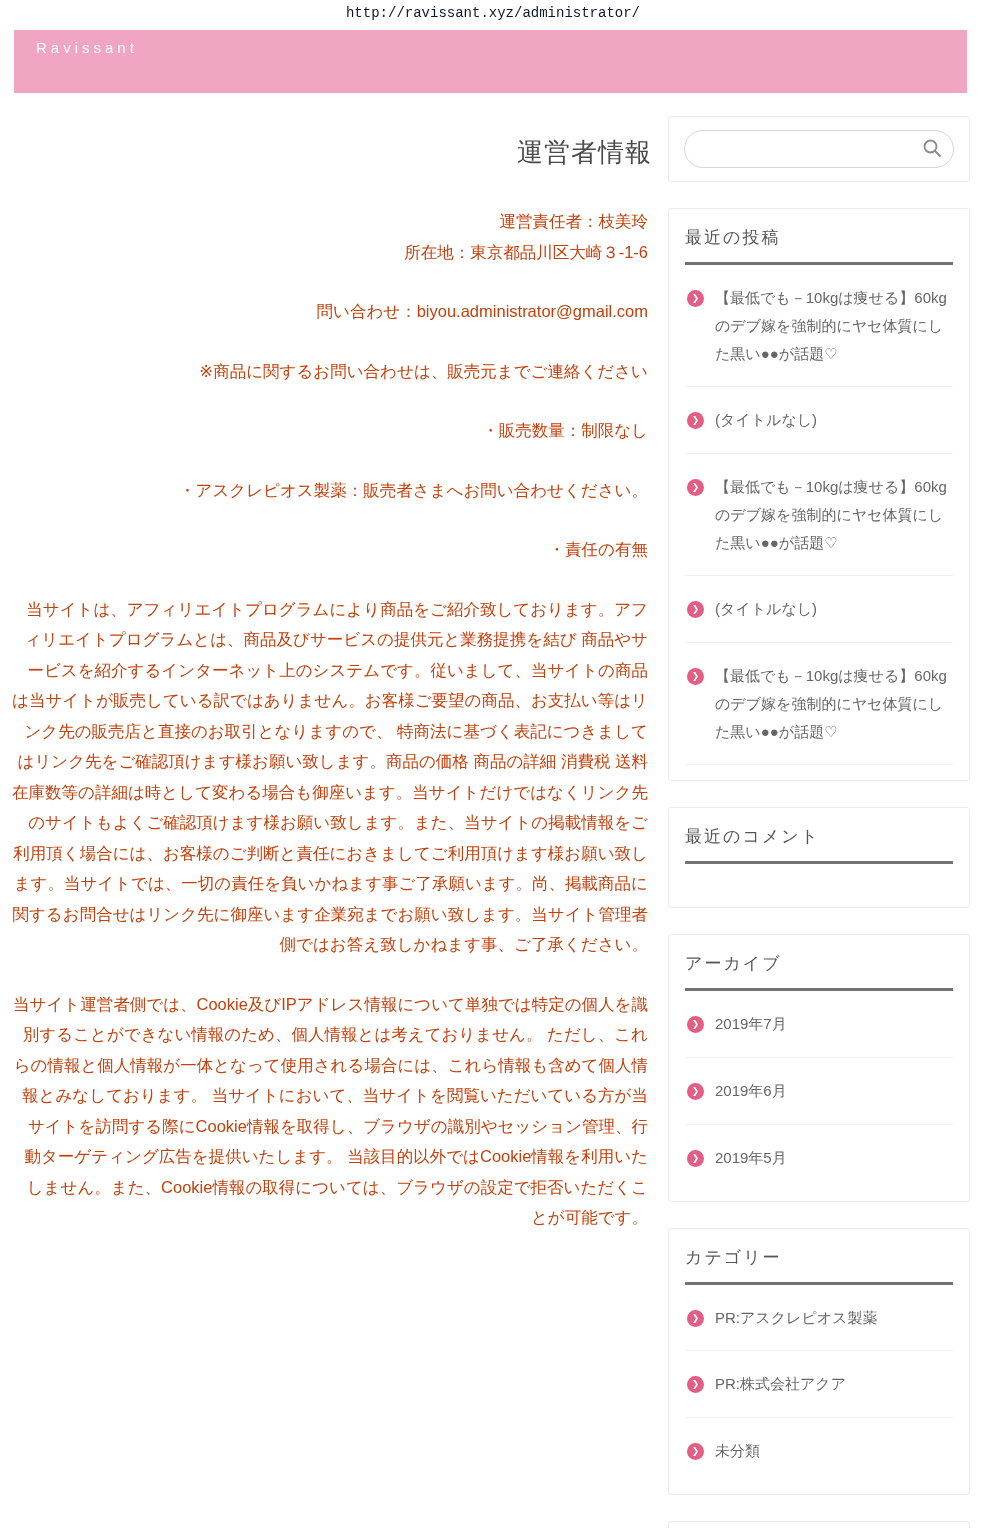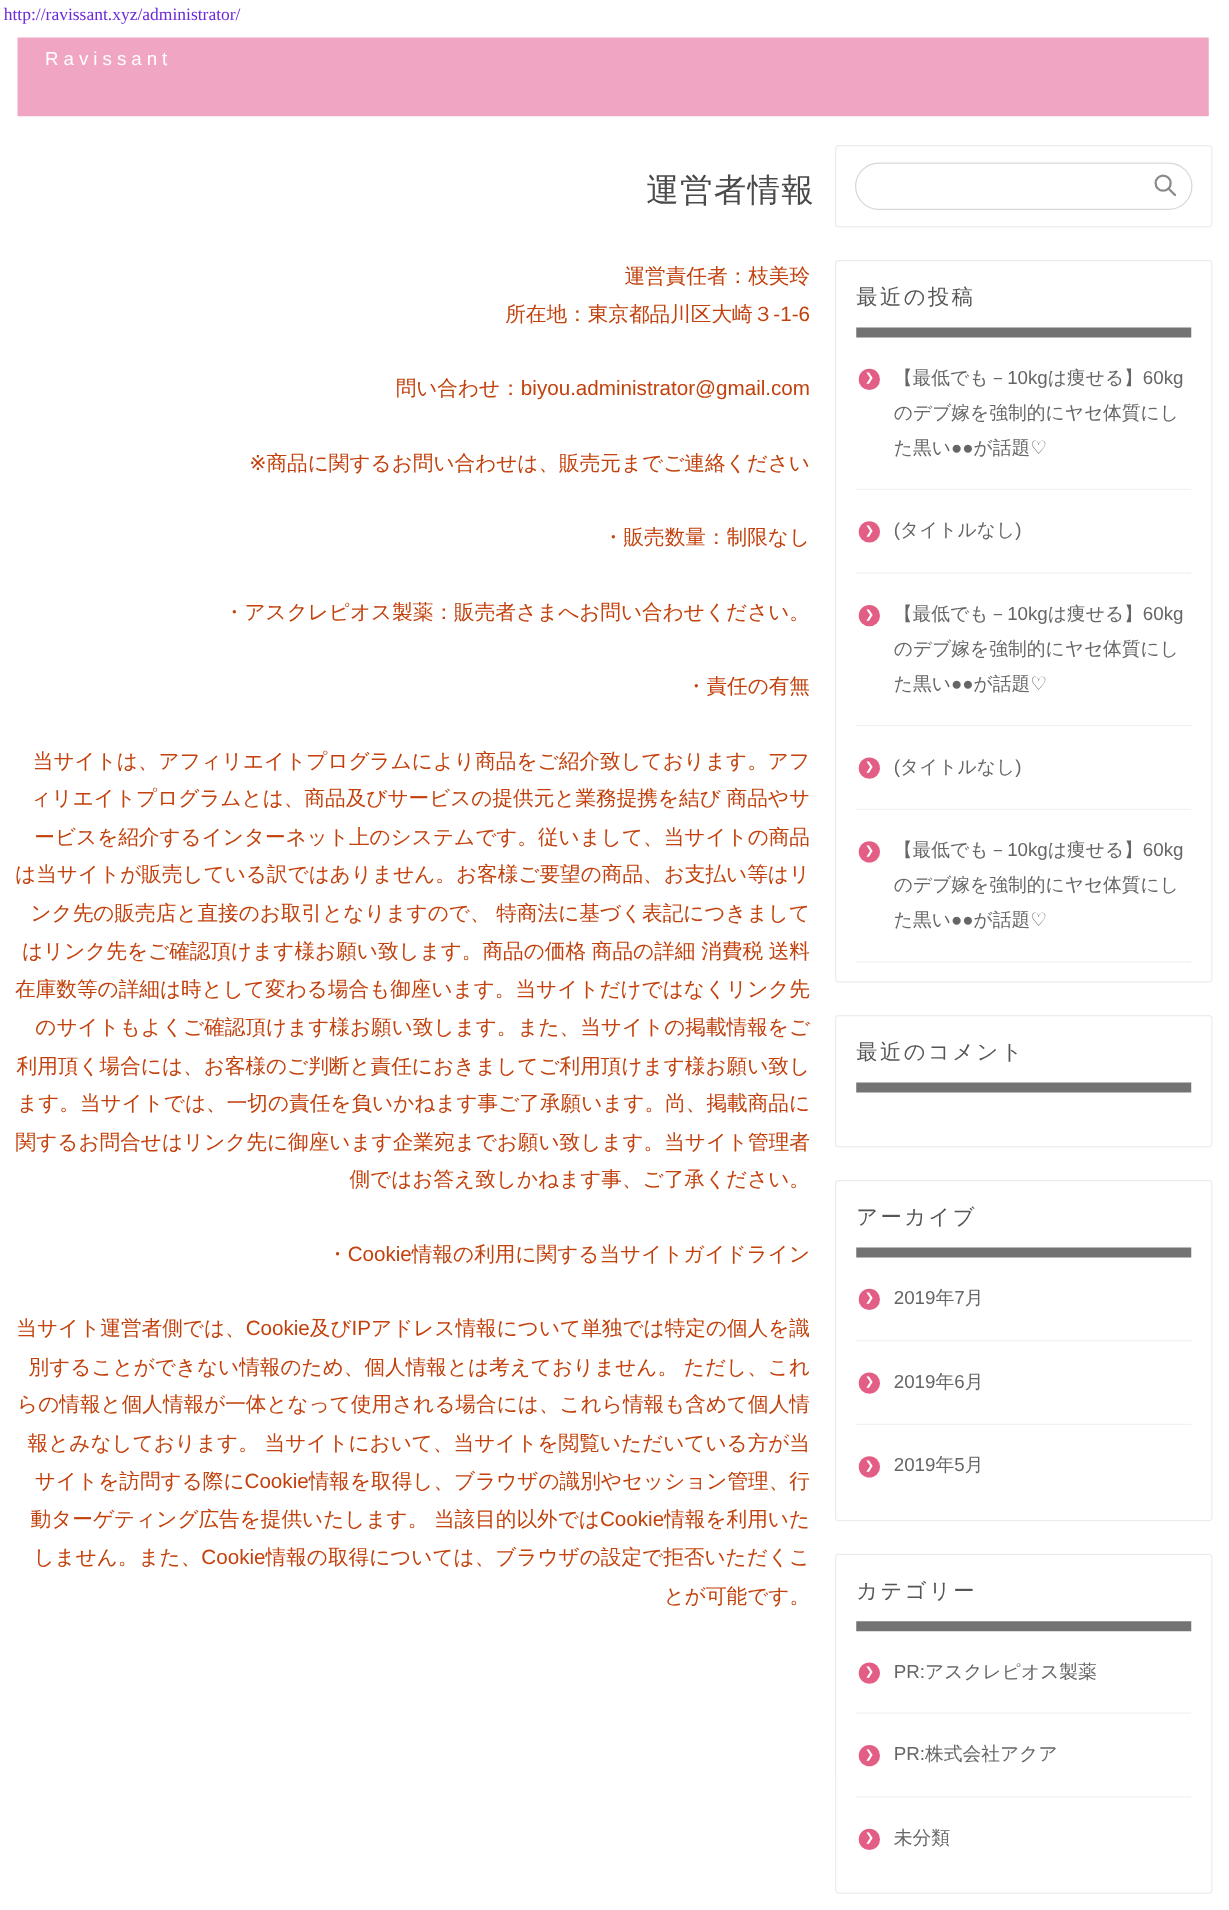--- a/index.html
+++ b/index.html
@@ -5,23 +5,24 @@
   html,body{margin:0;padding:0;background:#fff;}
   body{
     width:983px;
     font-family:"Liberation Sans","DejaVu Sans",sans-serif;
     color:#555;
     -webkit-font-smoothing:antialiased;
   }
   
   .url-bar{
     padding:5px 0 9px 3px;
-    font-family:Liberation Serif, serif;
+    font-family:Liberation Mono, monospace;
     font-size:14px;
-    color:#6d28d9;
+    color:#0f172a;
+    text-align:center;
   }
   
   .site-header{
     margin:0 16px 0 14px;
     height:63px;
     background:#F0A6C3;
     box-sizing:border-box;
     padding:9px 16px 0 22px;
   }
   .site-title{
@@ -85,21 +86,21 @@
     cursor:pointer;
     display:flex;align-items:center;justify-content:center;
   }
   .widget-title{
     font-size:17px;
     font-weight:normal;
     color:#555;
     letter-spacing:2px;
     margin:2px 0 0;
     padding:0 0 13px;
-    border-bottom:8px solid #737373;
+    border-bottom:3px solid #737373;
   }
   .side-list{list-style:none;margin:0;padding:0;}
   .side-list li{
     display:flex;
     gap:11px;
     padding:19px 2px;
     border-bottom:1px solid #f1f1f1;
     font-size:15px;
     line-height:1.85;
     color:#666;
@@ -134,21 +135,20 @@
   <main class="main-col">
     <h1 class="page-title">運営者情報</h1>
     <p>運営責任者：枝美玲
 所在地：東京都品川区大崎３-1-6</p>
     <p>問い合わせ：biyou.administrator@gmail.com</p>
     <p>※商品に関するお問い合わせは、販売元までご連絡ください</p>
     <p>・販売数量：制限なし</p>
     <p>・アスクレピオス製薬：販売者さまへお問い合わせください。</p>
     <p>・責任の有無</p>
     <p>当サイトは、アフィリエイトプログラムにより商品をご紹介致しております。アフィリエイトプログラムとは、商品及びサービスの提供元と業務提携を結び 商品やサービスを紹介するインターネット上のシステムです。従いまして、当サイトの商品は当サイトが販売している訳ではありません。お客様ご要望の商品、お支払い等はリンク先の販売店と直接のお取引となりますので、 特商法に基づく表記につきましてはリンク先をご確認頂けます様お願い致します。商品の価格 商品の詳細 消費税 送料 在庫数等の詳細は時として変わる場合も御座います。当サイトだけではなくリンク先のサイトもよくご確認頂けます様お願い致します。また、当サイトの掲載情報をご利用頂く場合には、お客様のご判断と責任におきましてご利用頂けます様お願い致します。当サイトでは、一切の責任を負いかねます事ご了承願います。尚、掲載商品に関するお問合せはリンク先に御座います企業宛までお願い致します。当サイト管理者側ではお答え致しかねます事、ご了承ください。</p>
-    <p>・Cookie情報の利用に関する当サイトガイドライン</p>
     <p>当サイト運営者側では、Cookie及びIPアドレス情報について単独では特定の個人を識別することができない情報のため、個人情報とは考えておりません。 ただし、これらの情報と個人情報が一体となって使用される場合には、これら情報も含めて個人情報とみなしております。 当サイトにおいて、当サイトを閲覧いただいている方が当サイトを訪問する際にCookie情報を取得し、ブラウザの識別やセッション管理、行動ターゲティング広告を提供いたします。 当該目的以外ではCookie情報を利用いたしません。また、Cookie情報の取得については、ブラウザの設定で拒否いただくことが可能です。</p>
   </main>
 
   <aside class="sidebar">
 
     <div class="widget search-widget">
       <div class="search-box">
         <input class="search-input" type="text" placeholder="" style="">
         <button class="search-btn">
           <span>

